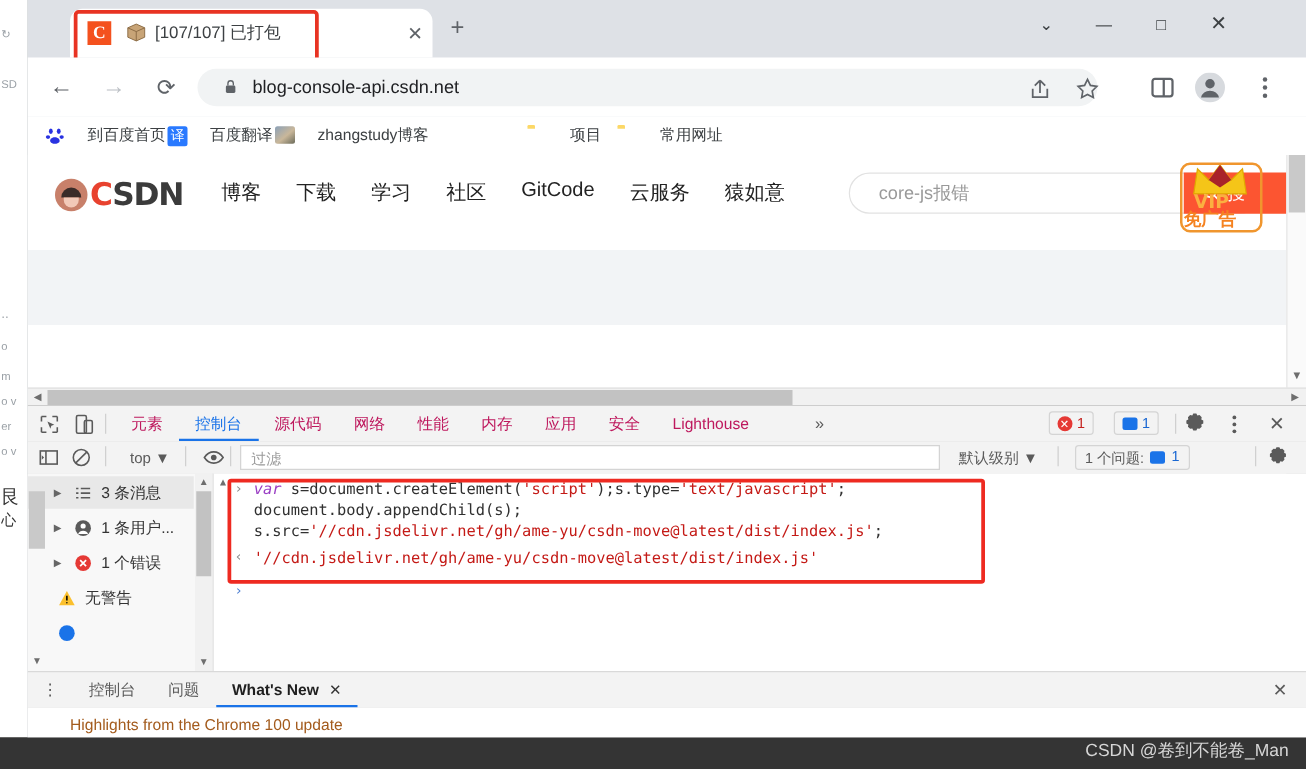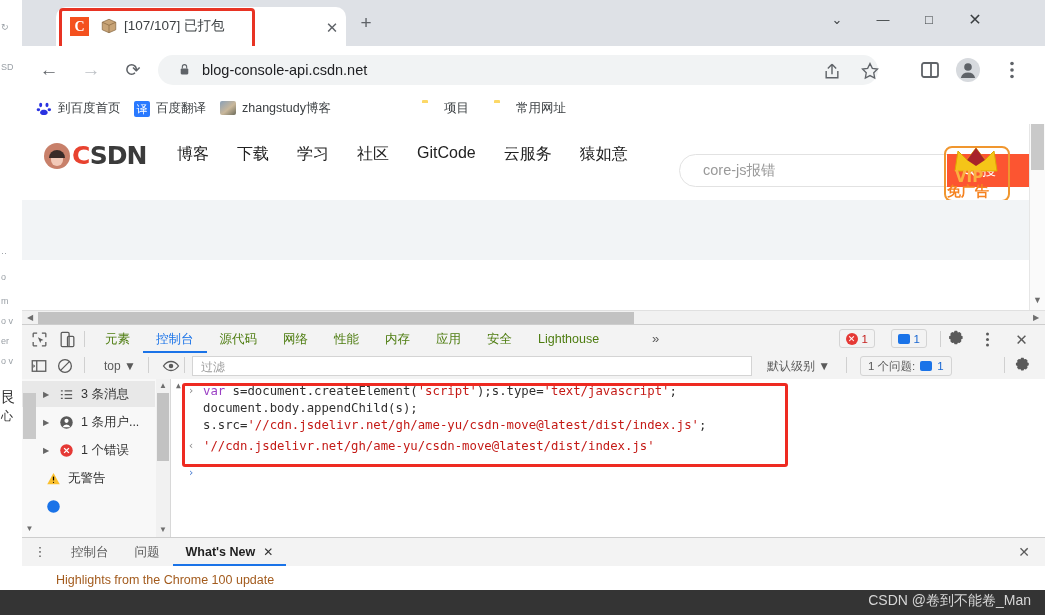--- a/index.html
+++ b/index.html
@@ -80,21 +80,21 @@
   .omni-icon{position:absolute;top:15px;width:20px;height:20px;color:#5f6368;}
   .oi-share{left:800px;}
   .oi-star{left:838px;}
   .tb-icon{position:absolute;top:12px;width:24px;height:24px;color:#5f6368;}
   .tbi-panel{left:896px;}
   .tbi-avatar{left:934px;}
   .tbi-menu{left:978px;}
 
   
   .bookmarks{position:absolute;left:0;top:93px;width:1023px;height:31px;background:#fff;}
-  .bm{position:absolute;top:4px;height:23px;display:flex;align-items:center;gap:6px;
+  .bm{position:absolute;top:4px;height:23px;display:flex;align-items:center;gap:18px;
       font-size:12.5px;color:#3c4043;white-space:nowrap;}
   .bm .bm-ico{width:16px;height:16px;display:inline-block;position:relative;flex:0 0 16px;}
   .folder{
     width:14px;height:11px;background:#fcd867;border-radius:1px 2px 2px 2px;
     position:relative;top:2px;
   }
   .folder:before{content:"";position:absolute;left:0;top:-3px;width:6px;height:3px;
     background:#fcd867;border-radius:1px 1px 0 0;}
 
   
@@ -104,21 +104,21 @@
   .monkey{width:26px;height:26px;border-radius:50%;background:#c8806a;position:relative;}
   .monkey:before{content:"";position:absolute;left:5px;top:7px;width:16px;height:8px;
      background:#3a2b28;border-radius:8px 8px 0 0;}
   .monkey:after{content:"";position:absolute;left:7px;top:15px;width:12px;height:8px;
      background:#f2c9b8;border-radius:0 0 7px 7px;}
   .csdn-word{font-size:25px;font-weight:bold;color:#3b3b3b;letter-spacing:-1px;
      font-family:"DejaVu Sans",sans-serif;}
   .csdn-word .c{color:#e8422f;}
   .nav-items{position:absolute;left:155px;top:20px;display:flex;gap:28px;}
   .nav-items span{font-size:16px;color:#222;white-space:nowrap;}
-  .search-wrap{position:absolute;left:657px;top:30px;width:330px;height:29px;}
+  .search-wrap{position:absolute;left:657px;top:14px;width:330px;height:29px;}
   .search-box{
     position:absolute;left:0;top:0;width:330px;height:33px;
     border:1px solid #e2e2e2;border-radius:17px;background:#fff;box-sizing:border-box;
   }
   .search-box .ph{position:absolute;left:23px;top:6px;font-size:14.5px;color:#999;}
   .search-btn{
     position:absolute;left:268px;top:0;width:92px;height:33px;background:#fc5531;
     display:flex;align-items:center;gap:4px;padding-left:14px;box-sizing:border-box;
     color:#fff;font-size:14px;
   }
@@ -149,21 +149,21 @@
 
   
   .devtools{position:absolute;left:0;top:324px;width:1023px;height:266px;background:#fff;
      border-top:1px solid #cdcdcd;overflow:hidden;}
   .dt-tabbar{position:absolute;left:0;top:0;width:1023px;height:28px;background:#f3f3f3;
      border-bottom:1px solid #cdcdcd;}
   .dt-icon{position:absolute;top:5px;width:19px;height:19px;color:#5a5a5a;}
   .dti-inspect{left:8px;} .dti-device{left:36px;}
   .dt-sep{position:absolute;top:6px;width:1px;height:16px;background:#d0d0d0;}
   .dt-tabs{position:absolute;left:70px;top:0;display:flex;height:28px;align-items:center;gap:0px;}
-  .dt-tab{padding:0 13px;height:28px;line-height:28px;font-size:12.5px;color:#4d7c0f;white-space:nowrap;}
+  .dt-tab{padding:0 13px;height:28px;line-height:28px;font-size:12.5px;color:#be185d;white-space:nowrap;}
   .dt-tab.active{color:#1a73e8;box-shadow:inset 0 -2px 0 #1a73e8;}
   .dt-more{position:absolute;left:490px;top:0;height:28px;line-height:28px;font-size:13px;color:#5a5a5a;}
   .badge{position:absolute;top:4px;height:19px;border:1px solid #d4d4d4;border-radius:3px;
      display:flex;align-items:center;gap:4px;padding:0 6px;box-sizing:border-box;font-size:11.5px;}
   .badge-err{right:170px;color:#c5221f;}
   .badge-msg{right:118px;color:#1967d2;}
   .err-dot{width:12px;height:12px;border-radius:50%;background:#e53935;color:#fff;font-size:9px;
      line-height:12px;text-align:center;}
   .msg-dot{width:12px;height:10px;background:#1a73e8;border-radius:2px;}
   .dt-right-icon{position:absolute;top:5px;width:19px;height:19px;color:#5a5a5a;font-size:14px;
@@ -200,21 +200,21 @@
   .cs-thumb{position:absolute;left:1px;top:14px;width:12px;height:68px;background:#c2c2c2;}
   .cs-arr{position:absolute;left:2px;width:10px;height:12px;color:#6e6e6e;font-size:8px;
      line-height:12px;text-align:center;}
 
   .cmessages{position:absolute;left:149px;top:0;right:16px;height:158px;background:#fff;
      font-family:"DejaVu Sans Mono","Liberation Mono",monospace;font-size:12.3px;}
   .cm-redbox{position:absolute;left:11px;top:4px;width:600px;height:78px;border:3px solid #ee2a21;
      border-radius:3px;pointer-events:none;}
   .cm-line{position:absolute;left:32px;white-space:nowrap;color:#303030;}
   .cm-chev{position:absolute;width:12px;text-align:center;font-size:11px;}
-  .c-kw{color:#9a3fc4;}
+  .c-kw{color:#9a3fc4;font-style:italic;}
   .c-str{color:#c41a16;}
   .c-out{color:#c41a16;}
   .cmv-arr{position:absolute;left:2px;width:11px;height:12px;color:#6e6e6e;font-size:8px;
      line-height:12px;text-align:center;}
   .cmv-thumb{position:absolute;left:1px;top:14px;width:13px;height:46px;background:#c9c9c9;}
 
   
   .drawer{position:absolute;left:0;top:212px;width:1023px;height:54px;background:#fff;
      border-top:1px solid #cdcdcd;}
   .dw-tabbar{position:absolute;left:0;top:0;width:1023px;height:28px;background:#f3f3f3;

